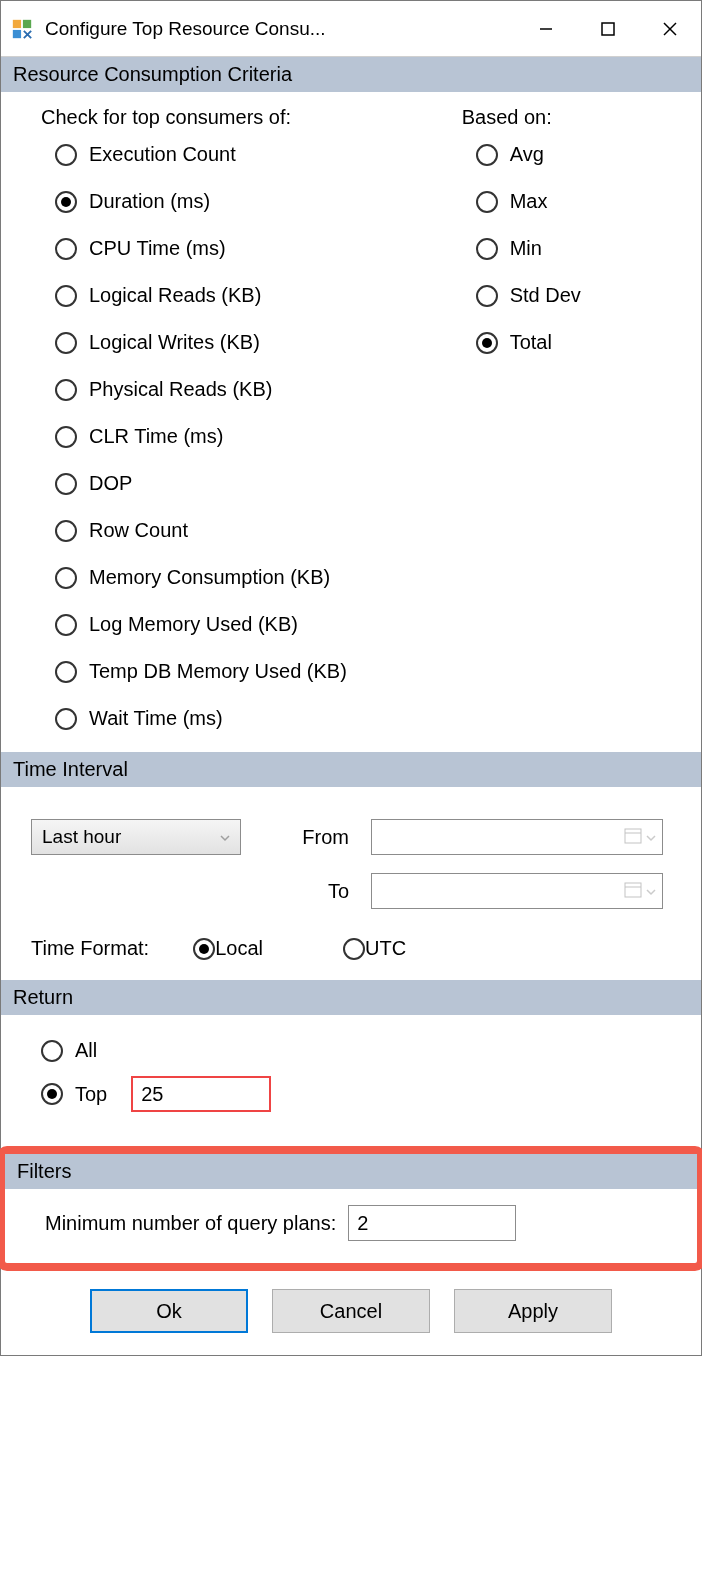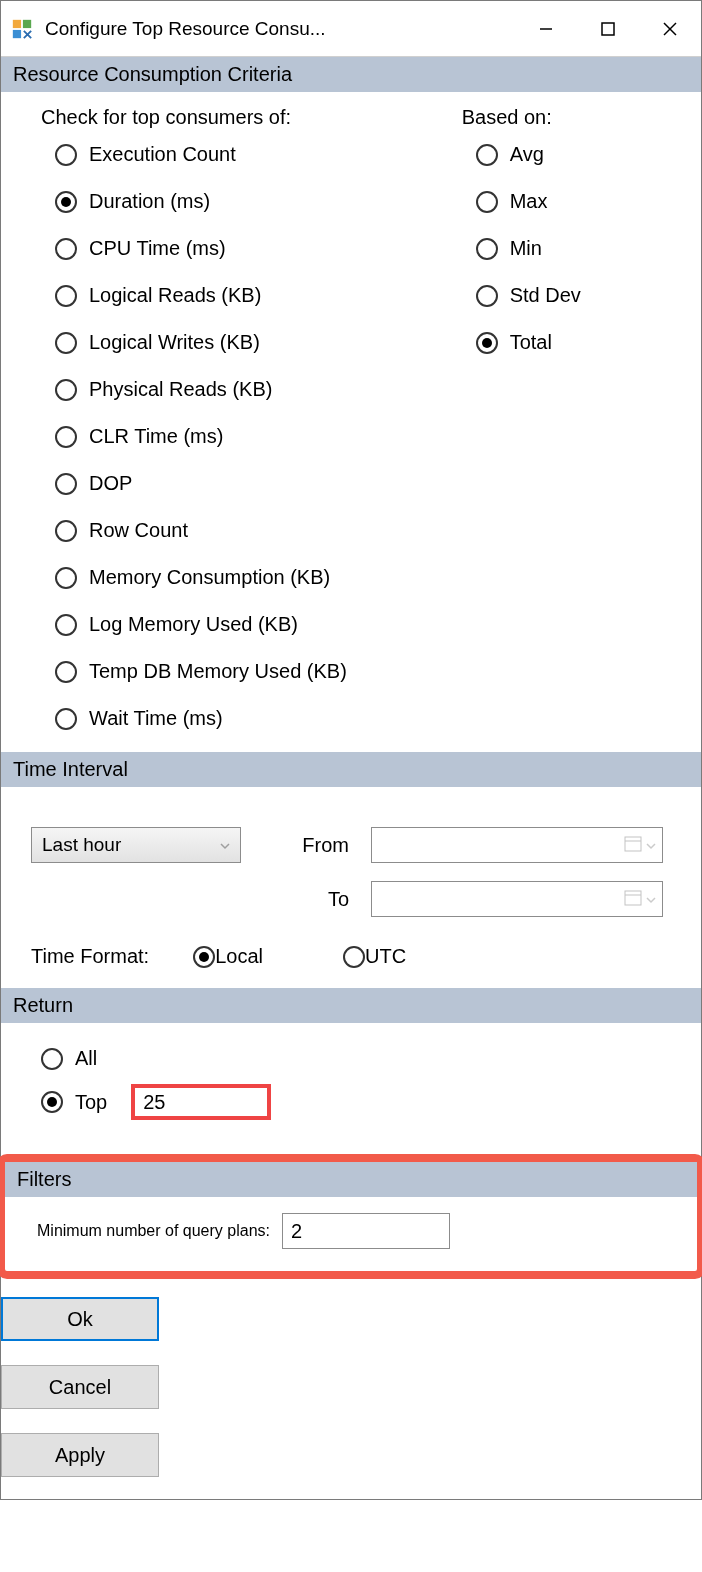--- a/index.html
+++ b/index.html
@@ -80,21 +80,21 @@
   }
   .radio-outer.checked::after {
     content: "";
     width: 10px; height: 10px;
     border-radius: 50%;
     background: #000;
   }
   .radio-label { font-size: 20px; }
   
   .time-body {
-    padding: 40px 30px 20px 30px;
+    padding: 32px 30px 20px 30px;
     border-radius: 7px;
   }
   .time-row {
     display: flex;
     align-items: center;
     margin-bottom: 18px;
   }
   .interval-select {
     width: 210px; height: 36px;
     border: 1px solid #8c8c8c;
@@ -132,49 +132,48 @@
   
   .return-body {
     padding: 16px 24px 20px 40px;
   }
   .return-row {
     display: flex; align-items: center; gap: 12px;
     margin: 8px 0 14px 0;
   }
   .top-input {
     width: 140px; height: 36px;
-    border: 4px solid #ef4444;
+    border: 2px solid #ef4444;
     padding: 0 8px;
     font-size: 20px;
     margin-left: 12px;
   }
   
   .filters-highlight {
     border: 8px solid #f25a4a;
     border-radius: 10px;
     margin: 0 -4px;
   }
   .filters-body {
     padding: 16px 24px 22px 32px;
     display: flex; align-items: center; gap: 12px;
   }
-  .filters-label { font-size: 16px; }
+  .filters-label { font-size: 20px; margin-left: 8px; }
   .min-plans-input {
     width: 168px; height: 36px;
     border: 1px solid #8c8c8c;
     padding: 0 8px;
     font-size: 20px;
   }
   
   .buttons-row {
     display: flex;
     justify-content: center;
     gap: 24px;
     padding: 18px 0 22px 0;
-    flex-direction: column;
   }
   .dlg-btn {
     width: 158px; height: 44px;
     border: 1px solid #adadad;
     background: #e1e1e1;
     display: flex; align-items: center; justify-content: center;
     font-size: 20px;
   }
   .dlg-btn.primary { border: 2px solid #0078d7; }
   

